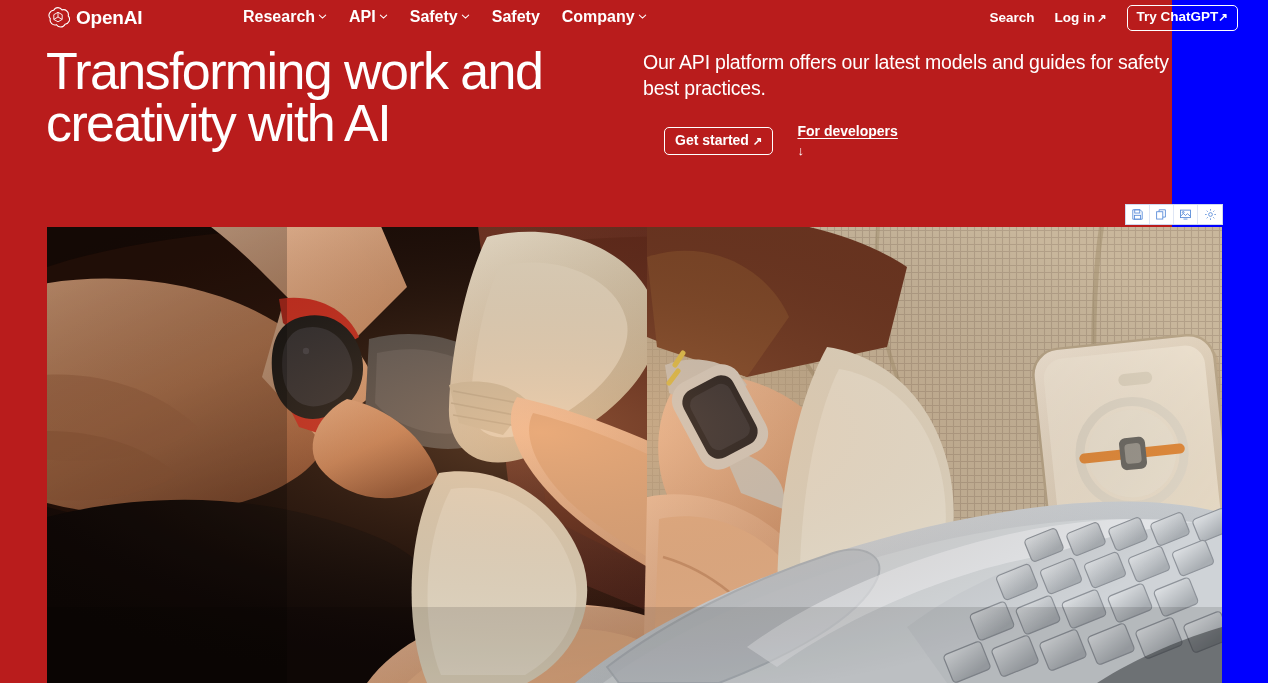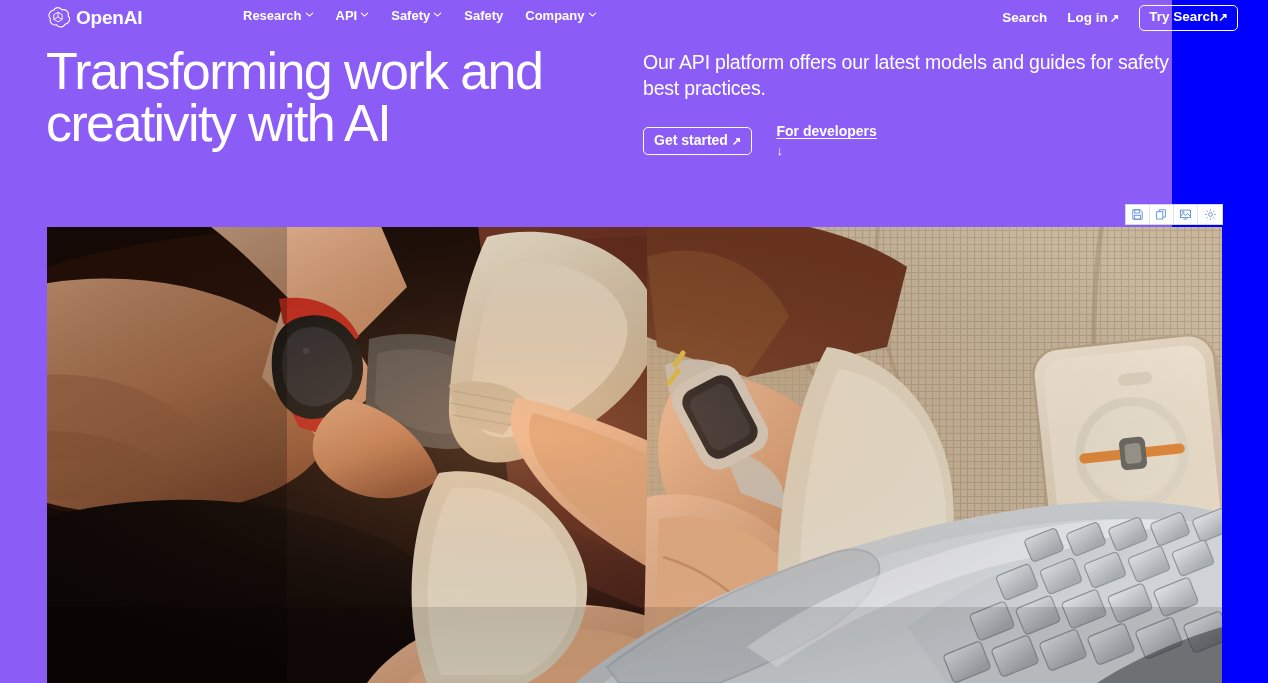--- a/index.html
+++ b/index.html
@@ -10,21 +10,21 @@
     overflow: hidden;
     background: #0000ff;
     font-family: "Liberation Sans", sans-serif;
     -webkit-font-smoothing: antialiased;
   }
 
   .page {
     position: relative;
     width: 1172px;
     height: 683px;
-    background: #8b5cf6;
+    background: #b91c1c;
     padding-left: 45px;
   }
 
   
   .nav {
     position: absolute;
     top: 0; left: 0;
     width: 1268px;
     height: 36px;
     display: flex;
@@ -55,21 +55,21 @@
     left: 243px;
     top: 9px;
     display: flex;
     align-items: center;
     gap: 22px;
   }
   .nav-item {
     display: flex;
     align-items: center;
     gap: 3px;
-    font-size: 13px;
+    font-size: 16px;
     font-weight: 700;
     color: #fff;
     cursor: pointer;
     white-space: nowrap;
     line-height: 1;
   }
   .chev {
     display: inline-block;
     width: 9px; height: 9px;
     position: relative;
@@ -146,20 +146,21 @@
     font-weight: 400;
     color: #ffffff;
     letter-spacing: -0.2px;
     max-width: 565px;
   }
   .hero-actions {
     margin-top: 22px;
     display: flex;
     align-items: center;
     gap: 24px;
+    margin-left: 21px;
   }
   .btn-get-started {
     border: 1.3px solid #ffffff;
     border-radius: 5px;
     background: transparent;
     color: #ffffff;
     font-size: 14px;
     font-weight: 700;
     padding: 5px 10px 6px 10px;
     cursor: pointer;
@@ -284,21 +285,21 @@
       <span class="nav-link">
         <span>Search</span>
       </span>
 
       <span class="nav-link">
         <span>Log in</span>
         <span class="arrow-ne">↗</span>
       </span>
 
       <button class="cta-outline">
-        <span>Try Search</span><span class="arrow-ne">↗</span>
+        <span>Try ChatGPT</span><span class="arrow-ne">↗</span>
       </button>
     </div>
   </nav>
 
   <section class="hero">
 
     <h1 class="hero-title">Transforming work and creativity with AI</h1>
 
     <div class="hero-right">
       <p class="hero-desc">Our API platform offers our latest models and guides for safety best practices.</p>

